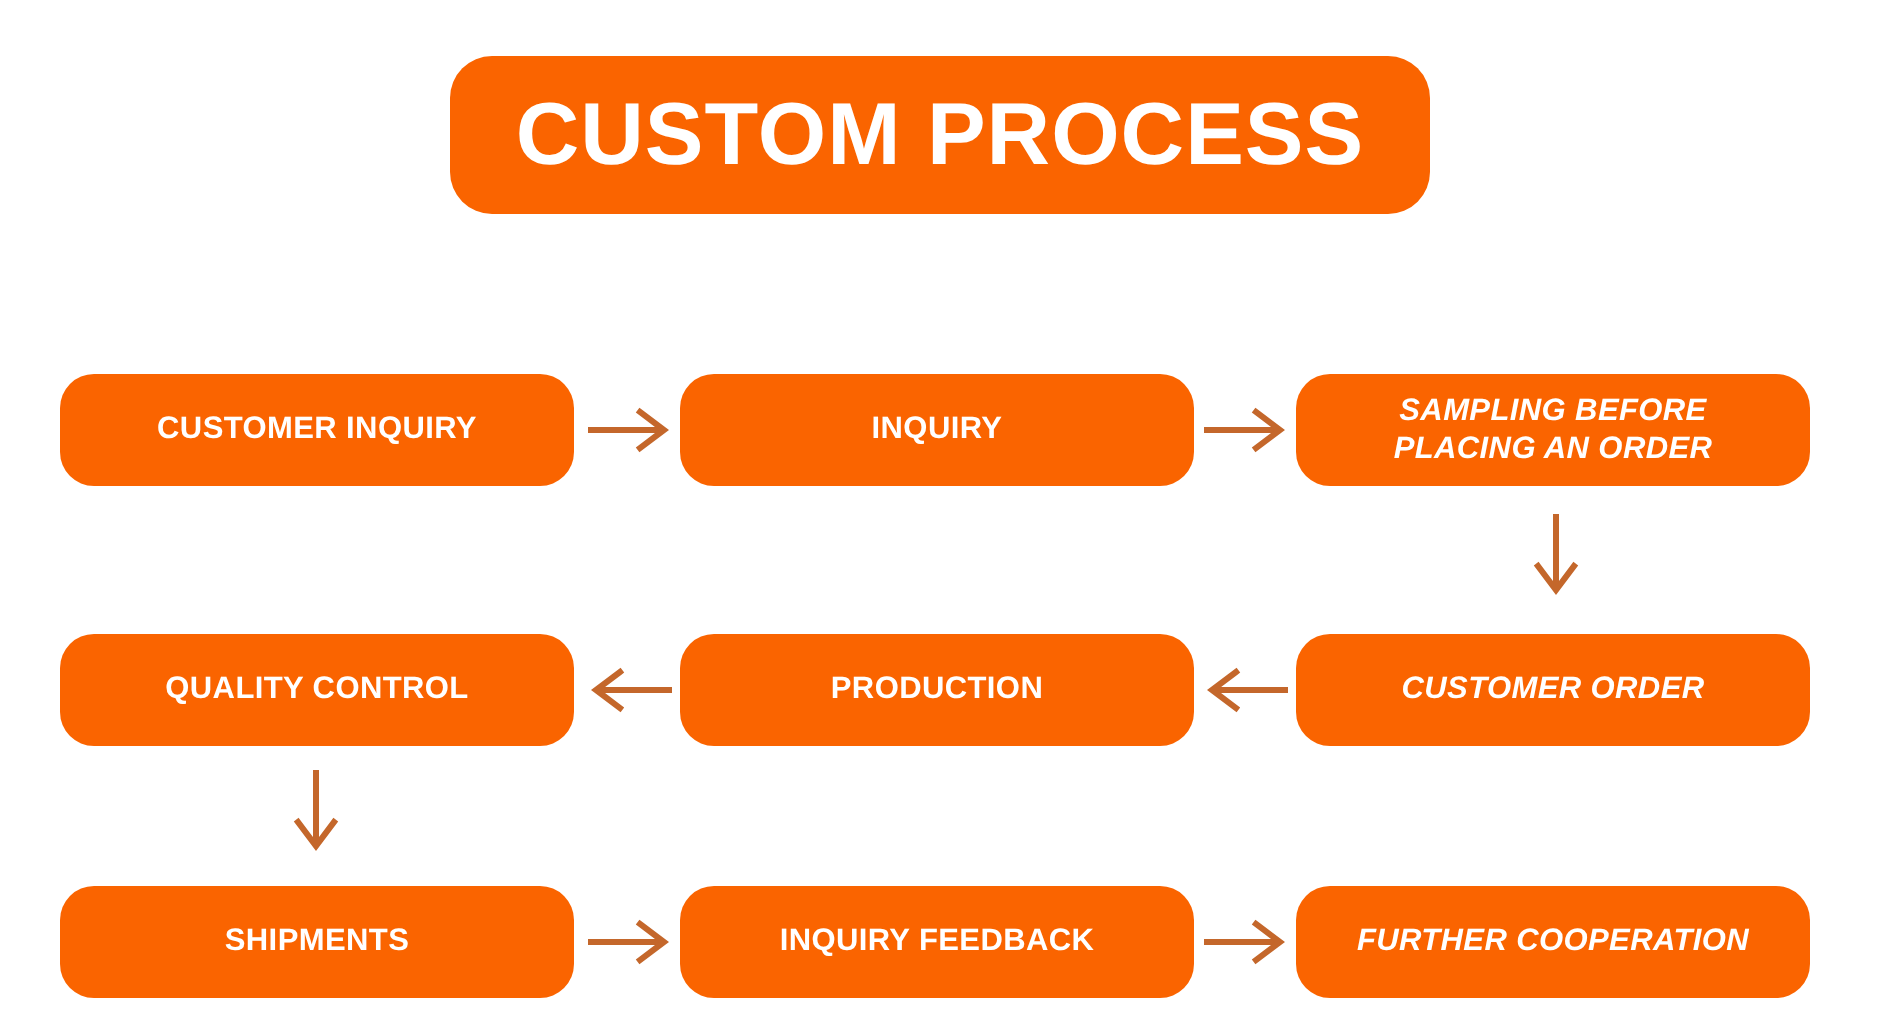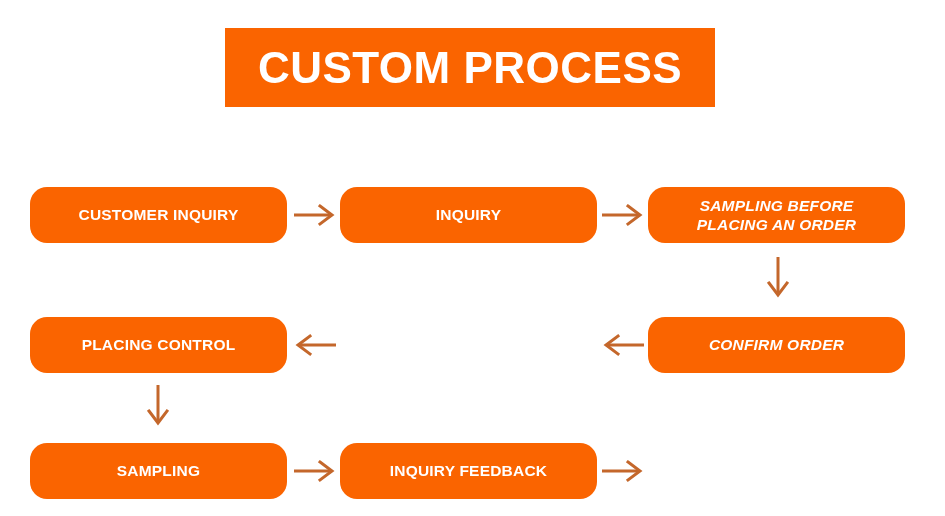--- a/index.html
+++ b/index.html
@@ -19,20 +19,21 @@
   #title-banner {
     position: absolute;
     left: 225px;
     top: 28px;
     width: 490px;
     height: 79px;
     background: #FA6400;
     display: flex;
     align-items: center;
     justify-content: center;
+    border-radius: 21px;
   }
   #title-banner .title-text {
     color: #ffffff;
     font-size: 44px;
     font-weight: bold;
     letter-spacing: 0.5px;
     line-height: 1;
     white-space: nowrap;
   }
 
@@ -143,65 +144,71 @@
   </div>
 
   <div class="arrow arrow-v v-right">
     <svg width="26" height="46" viewBox="0 0 26 46" aria-hidden="true">
       <line x1="13" y1="2" x2="13" y2="38" stroke="#C4672B" stroke-width="3"></line>
       <polyline points="4,28 13,40 22,28" fill="none" stroke="#C4672B" stroke-width="3" stroke-linecap="square" stroke-linejoin="miter"></polyline>
     </svg>
   </div>
 
   <div class="node-box col-1 row-2">
-    <span class="node-label">PLACING CONTROL</span>
+    <span class="node-label">QUALITY CONTROL</span>
   </div>
 
   <div class="arrow arrow-h h-gap-a h-row-2">
     <svg width="46" height="26" viewBox="0 0 46 26" aria-hidden="true">
       <line x1="44" y1="13" x2="8" y2="13" stroke="#C4672B" stroke-width="3"></line>
       <polyline points="18,4 6,13 18,22" fill="none" stroke="#C4672B" stroke-width="3" stroke-linecap="square" stroke-linejoin="miter"></polyline>
     </svg>
   </div>
 
+  <div class="node-box col-2 row-2">
+    <span class="node-label">PRODUCTION</span>
+  </div>
 
   <div class="arrow arrow-h h-gap-b h-row-2">
     <svg width="46" height="26" viewBox="0 0 46 26" aria-hidden="true">
       <line x1="44" y1="13" x2="8" y2="13" stroke="#C4672B" stroke-width="3"></line>
       <polyline points="18,4 6,13 18,22" fill="none" stroke="#C4672B" stroke-width="3" stroke-linecap="square" stroke-linejoin="miter"></polyline>
     </svg>
   </div>
 
   <div class="node-box col-3 row-2">
-    <span class="node-label">CONFIRM ORDER</span>
+    <span class="node-label">CUSTOMER ORDER</span>
   </div>
 
   <div class="arrow arrow-v v-left">
     <svg width="26" height="46" viewBox="0 0 26 46" aria-hidden="true">
       <line x1="13" y1="2" x2="13" y2="38" stroke="#C4672B" stroke-width="3"></line>
       <polyline points="4,28 13,40 22,28" fill="none" stroke="#C4672B" stroke-width="3" stroke-linecap="square" stroke-linejoin="miter"></polyline>
     </svg>
   </div>
 
   <div class="node-box col-1 row-3">
-    <span class="node-label">SAMPLING</span>
+    <span class="node-label">SHIPMENTS</span>
   </div>
 
   <div class="arrow arrow-h h-gap-a h-row-3">
     <svg width="46" height="26" viewBox="0 0 46 26" aria-hidden="true">
       <line x1="2" y1="13" x2="38" y2="13" stroke="#C4672B" stroke-width="3"></line>
       <polyline points="28,4 40,13 28,22" fill="none" stroke="#C4672B" stroke-width="3" stroke-linecap="square" stroke-linejoin="miter"></polyline>
     </svg>
   </div>
 
   <div class="node-box col-2 row-3">
     <span class="node-label">INQUIRY FEEDBACK</span>
   </div>
 
   <div class="arrow arrow-h h-gap-b h-row-3">
     <svg width="46" height="26" viewBox="0 0 46 26" aria-hidden="true">
       <line x1="2" y1="13" x2="38" y2="13" stroke="#C4672B" stroke-width="3"></line>
       <polyline points="28,4 40,13 28,22" fill="none" stroke="#C4672B" stroke-width="3" stroke-linecap="square" stroke-linejoin="miter"></polyline>
     </svg>
   </div>
 
+  <div class="node-box col-3 row-3">
+    <span class="node-label">FURTHER COOPERATION</span>
+  </div>
 
 </div>
 
 </body></html>

